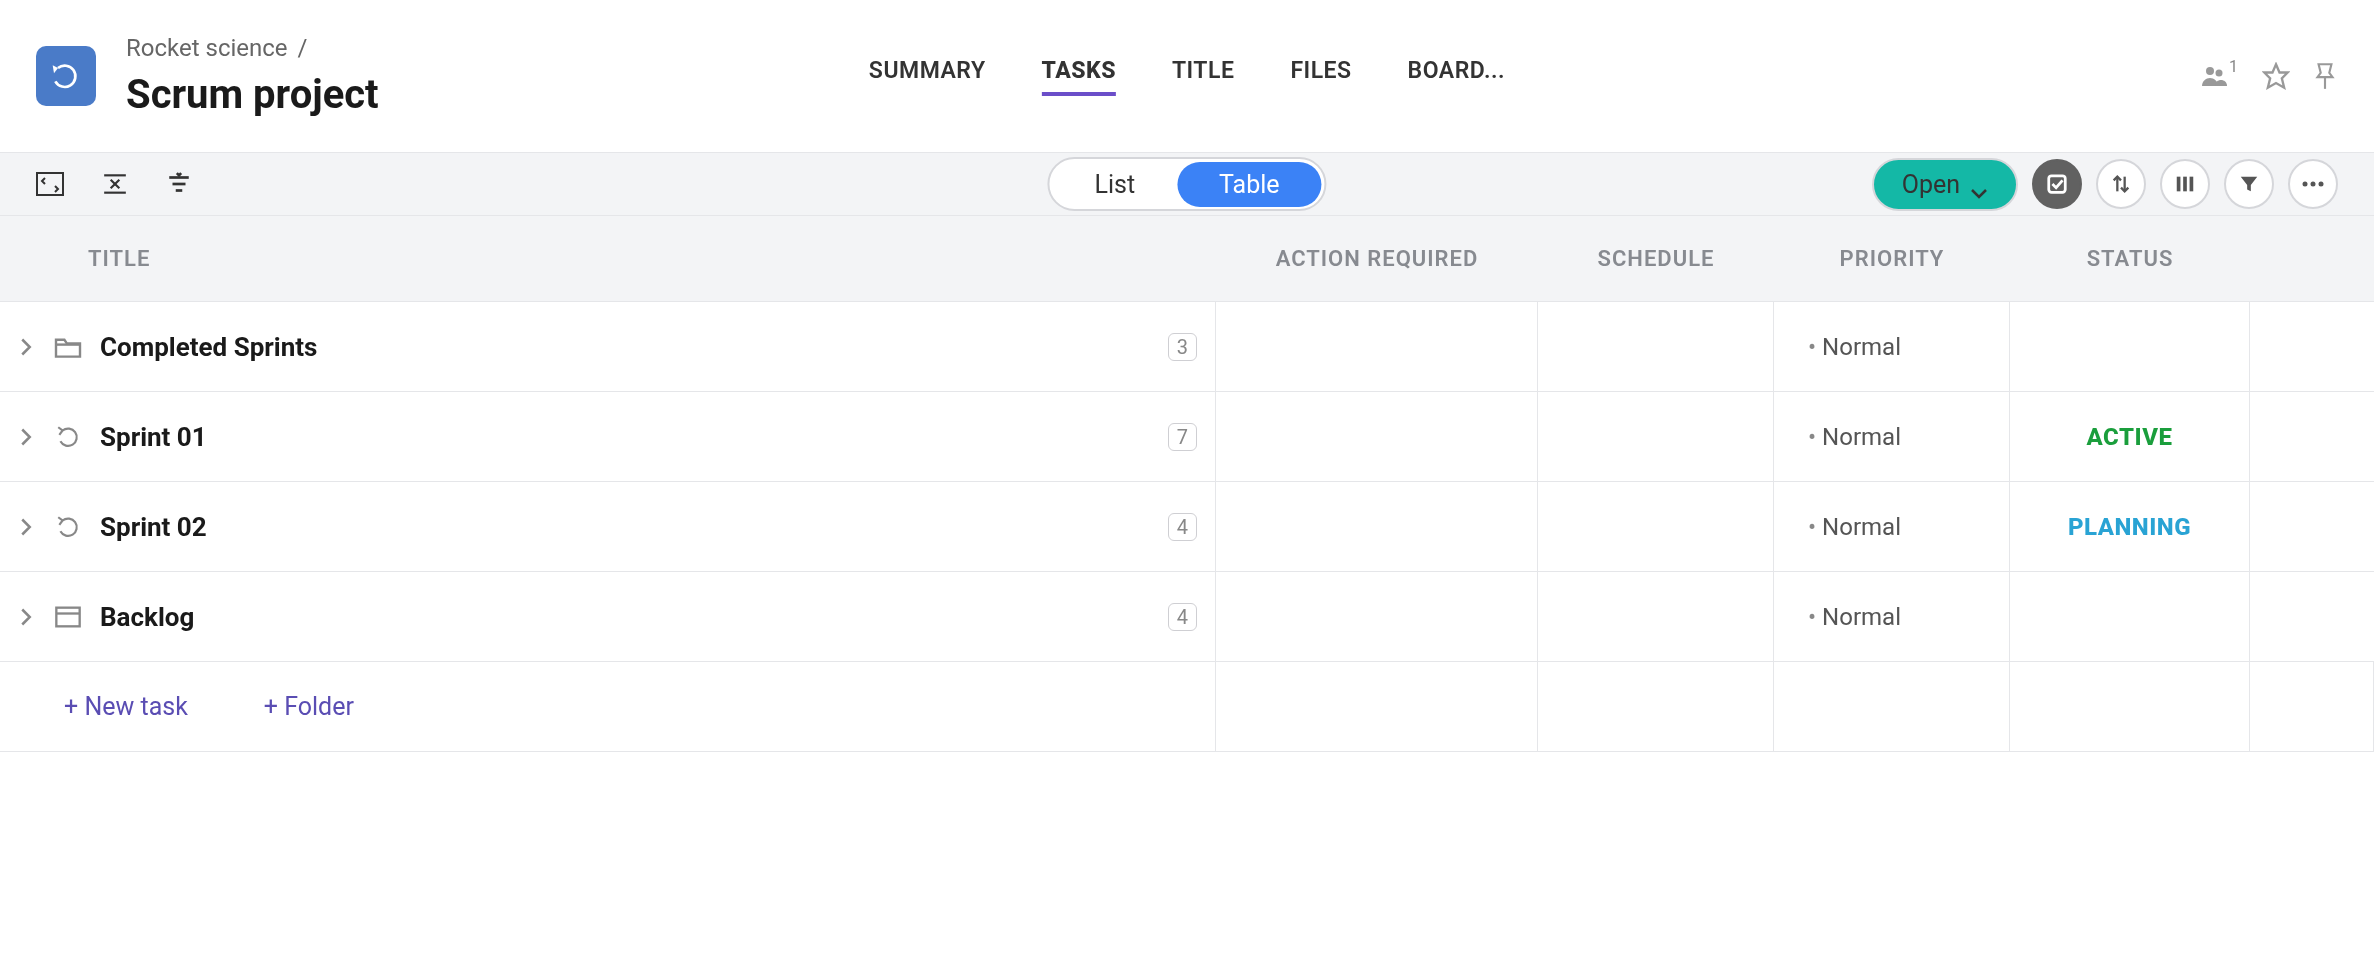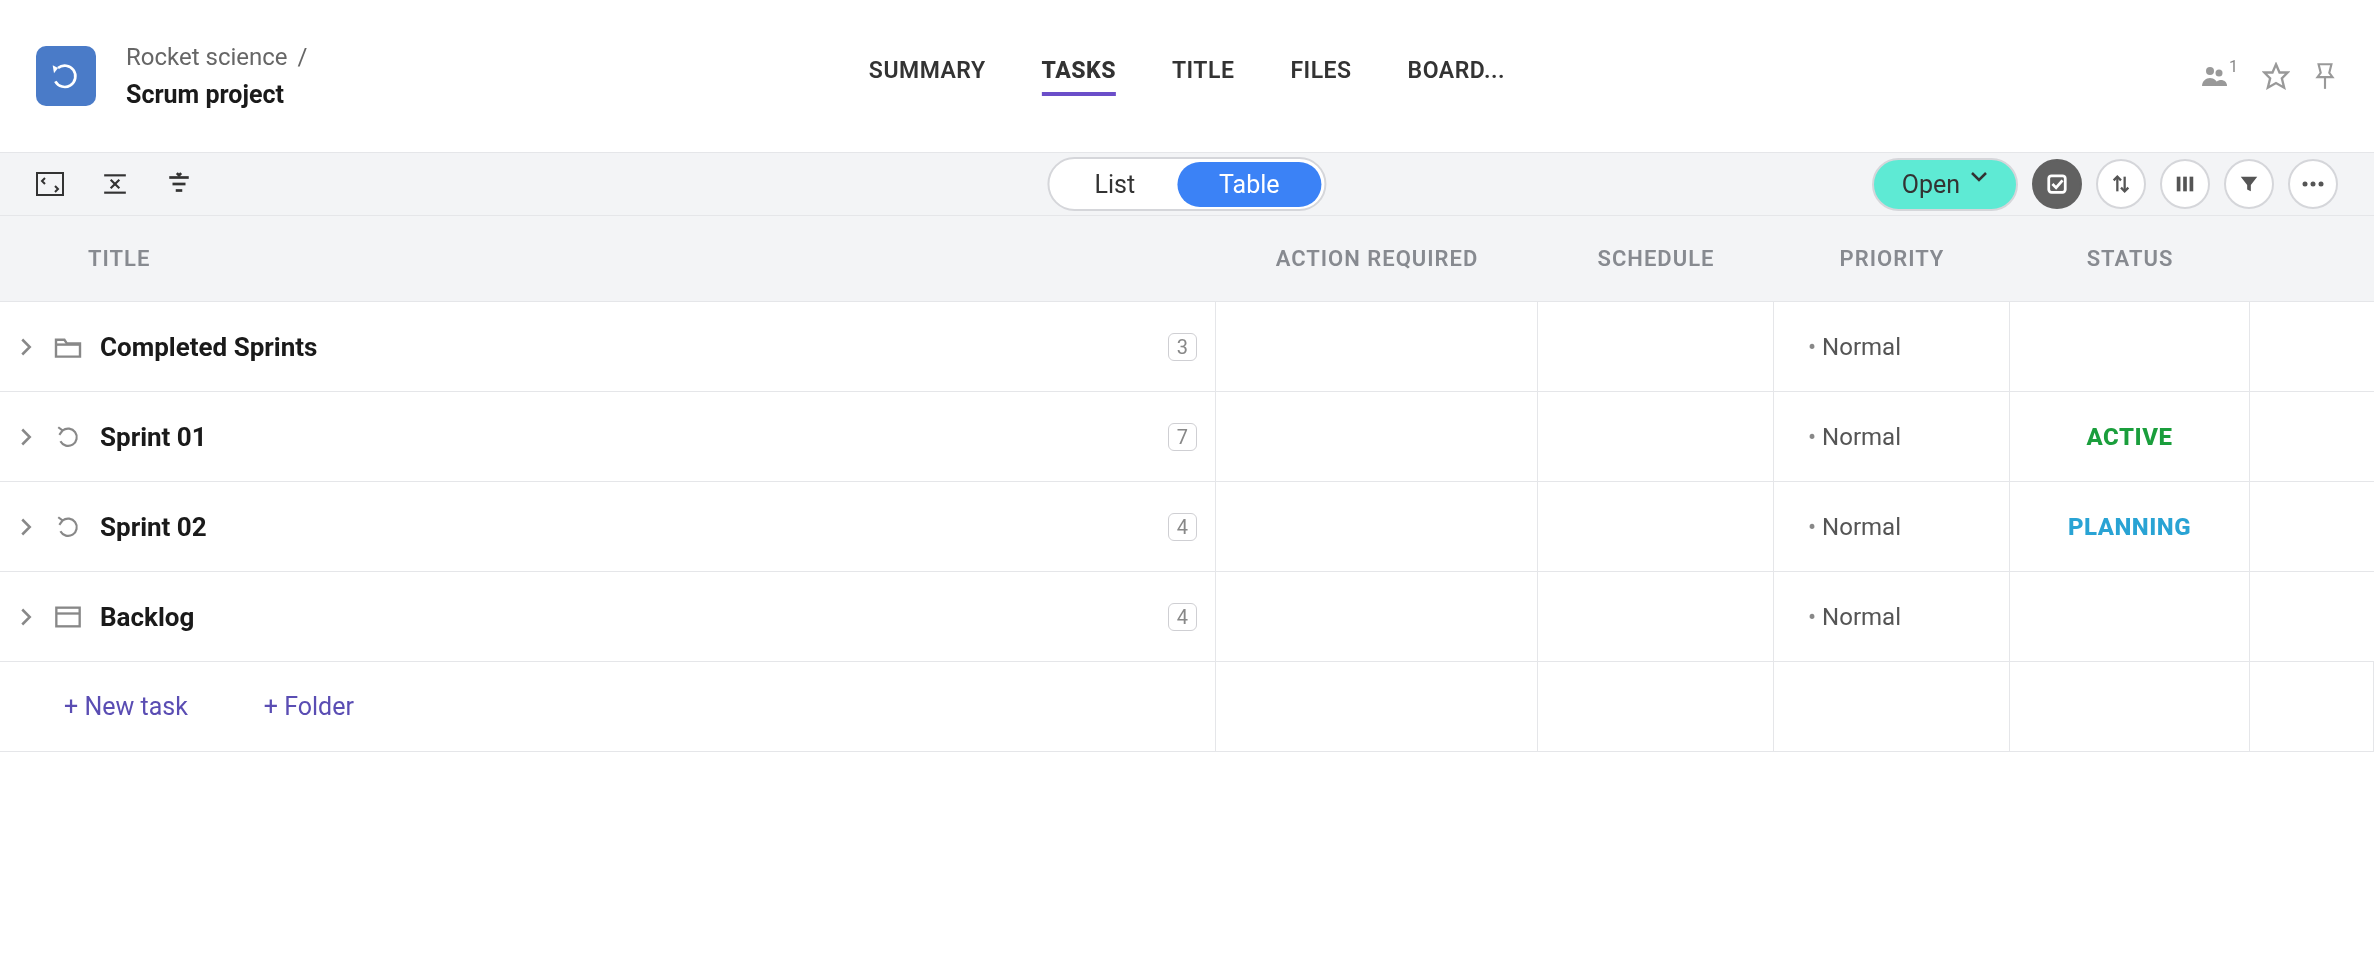--- a/index.html
+++ b/index.html
@@ -23,21 +23,21 @@
       border-radius: 10px;
       display: flex;
       align-items: center;
       justify-content: center;
       margin-right: 30px;
       flex-shrink: 0;
     }
     .project-icon svg { width: 32px; height: 32px; }
     .breadcrumbs { display: flex; flex-direction: column; }
     .breadcrumb-line { color: #666; font-size: 24px; display: flex; align-items: center; gap: 10px; }
-    .project-name { color: #1a1a1a; font-size: 25px; font-weight: 700; margin-top: 9px; }
+    .project-name { color: #1a1a1a; font-size: 40px; font-weight: 700; margin-top: 9px; }
 
     .nav-tabs {
       display: flex;
       gap: 56px;
       position: absolute;
       left: 50%;
       transform: translateX(-50%);
     }
     .nav-tabs .tab {
       font-size: 23px;
@@ -100,27 +100,27 @@
       color: #fff;
     }
 
     .toolbar-right {
       margin-left: auto;
       display: flex;
       align-items: center;
       gap: 14px;
     }
     .open-btn {
-      background: #5eead4;
+      background: #14b8a6;
       border: 2px solid #d5d6da;
       border-radius: 30px;
       padding: 10px 28px;
       font-size: 25px;
       cursor: pointer;
-      display: flex; align-items:flex-start; gap:10px;
+      display: flex; align-items:flex-end; gap:10px;
     }
     .round-btn {
       width: 50px; height: 50px;
       border-radius: 50%;
       border: 2px solid #d5d6da;
       background:#fff;
       display:flex; align-items:center; justify-content:center;
       cursor:pointer;
       color:#555;
     }

